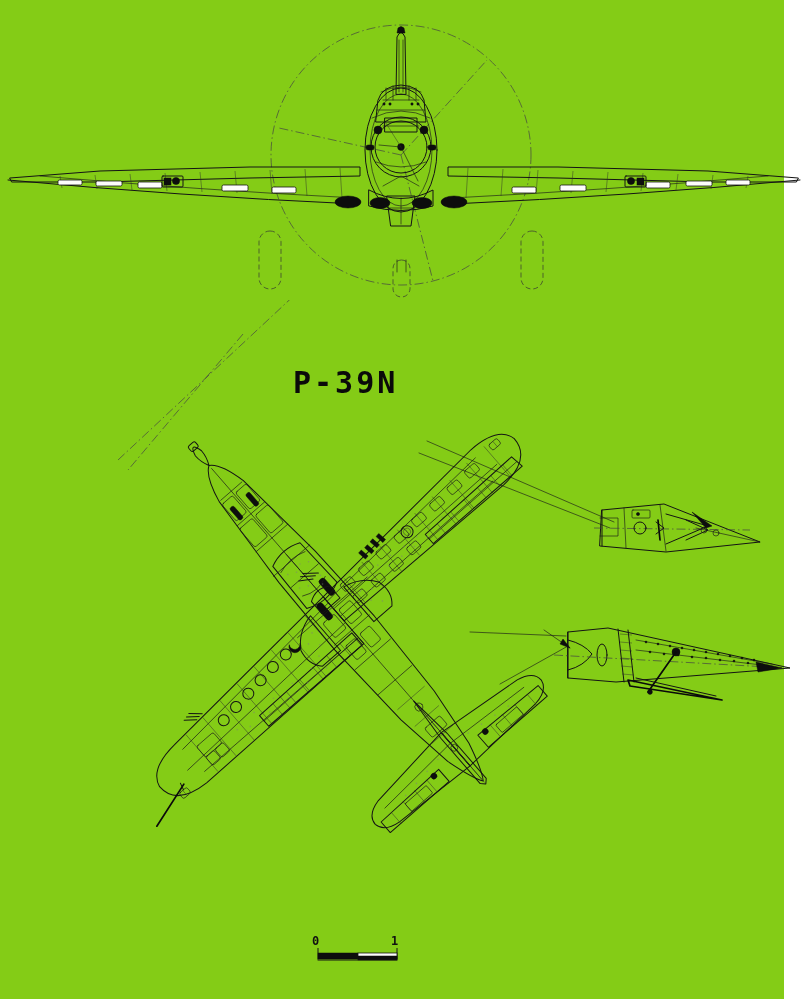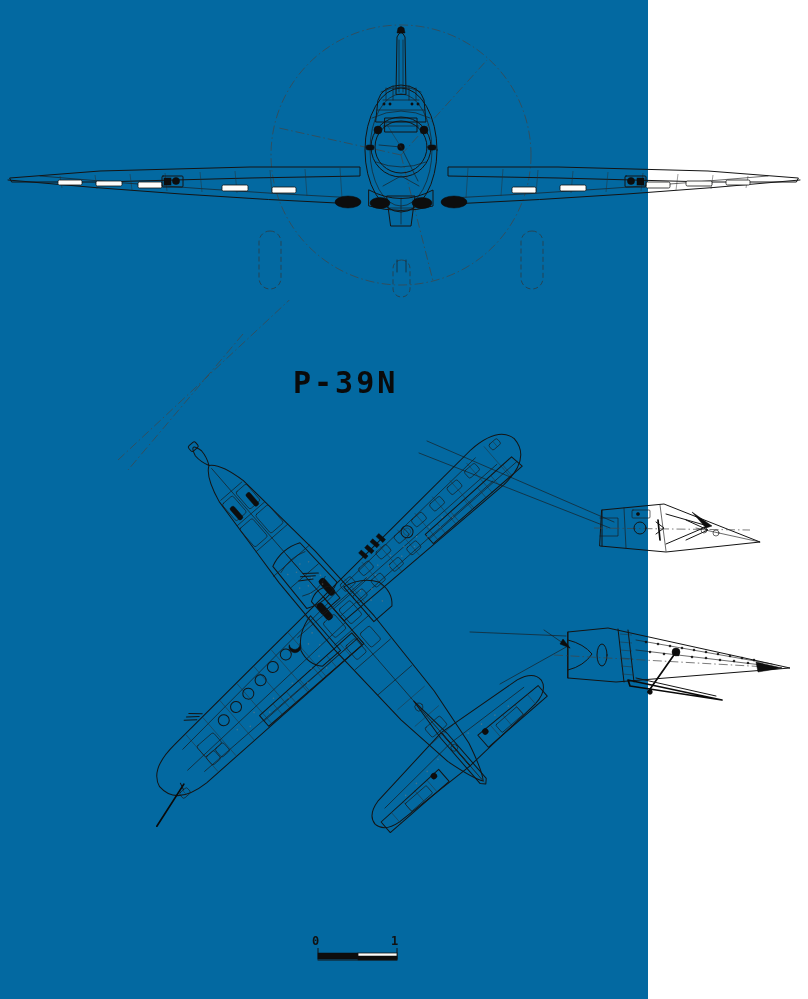--- a/index.html
+++ b/index.html
@@ -1,19 +1,19 @@
 <!DOCTYPE html>
 <html><head>
 <meta charset="utf-8">
 <title>P-39N technical drawing</title>
 <style>
   html,body{margin:0;padding:0;background:#ffffff;}
   body{width:808px;height:999px;overflow:hidden;
        font-family:"DejaVu Sans Mono",monospace;}
-  #sheet{position:relative;width:648px;height:999px;background:#0369a1;}
+  #sheet{position:relative;width:784px;height:999px;background:#84cc16;}
   svg{display:block;}
   .ln{fill:none;stroke:#141414;stroke-width:1;stroke-linecap:round;stroke-linejoin:round;}
   .ln-thin{fill:none;stroke:#1a1a1a;stroke-width:.65;stroke-linecap:round;stroke-linejoin:round;}
   .ln-hair{fill:none;stroke:#2b2b2b;stroke-width:.45;}
   .ln-bold{fill:none;stroke:#0a0a0a;stroke-width:1.7;stroke-linecap:round;stroke-linejoin:round;}
   .fill-k{fill:#0d0d0d;stroke:#0d0d0d;stroke-width:.5;}
   .fill-w{fill:#fdfdfb;stroke:#141414;stroke-width:.8;}
   .dash{fill:none;stroke:#333;stroke-width:.7;stroke-dasharray:5 3;}
   .dashdot{fill:none;stroke:#444;stroke-width:.7;stroke-dasharray:9 3 1.5 3;}
   .stip{fill:#7c7c7c;opacity:.5;}

